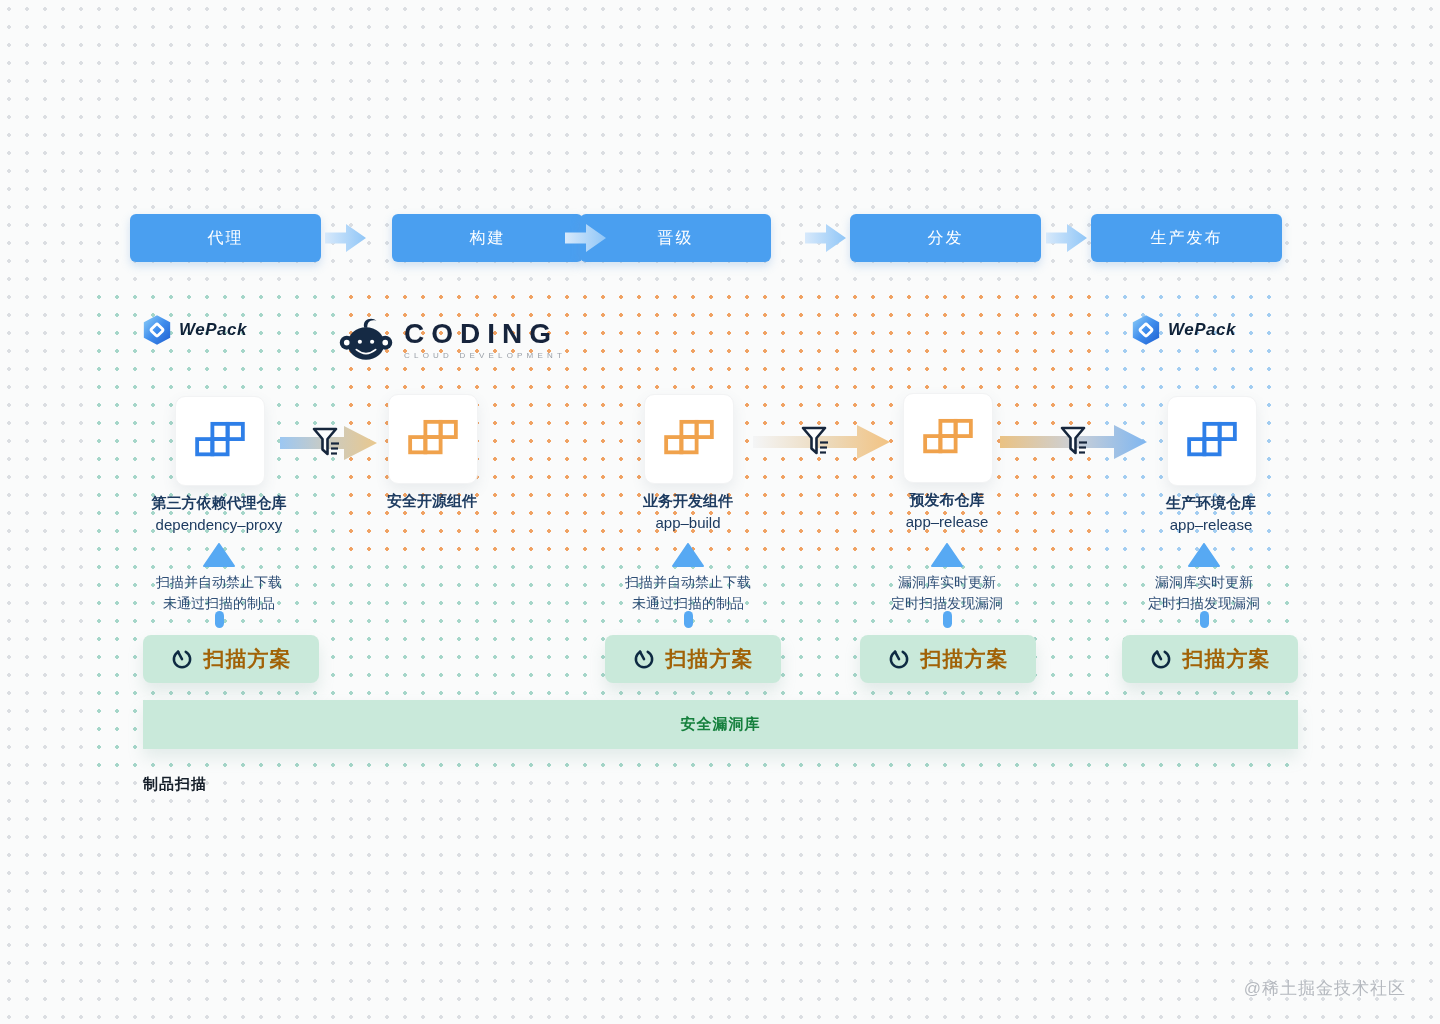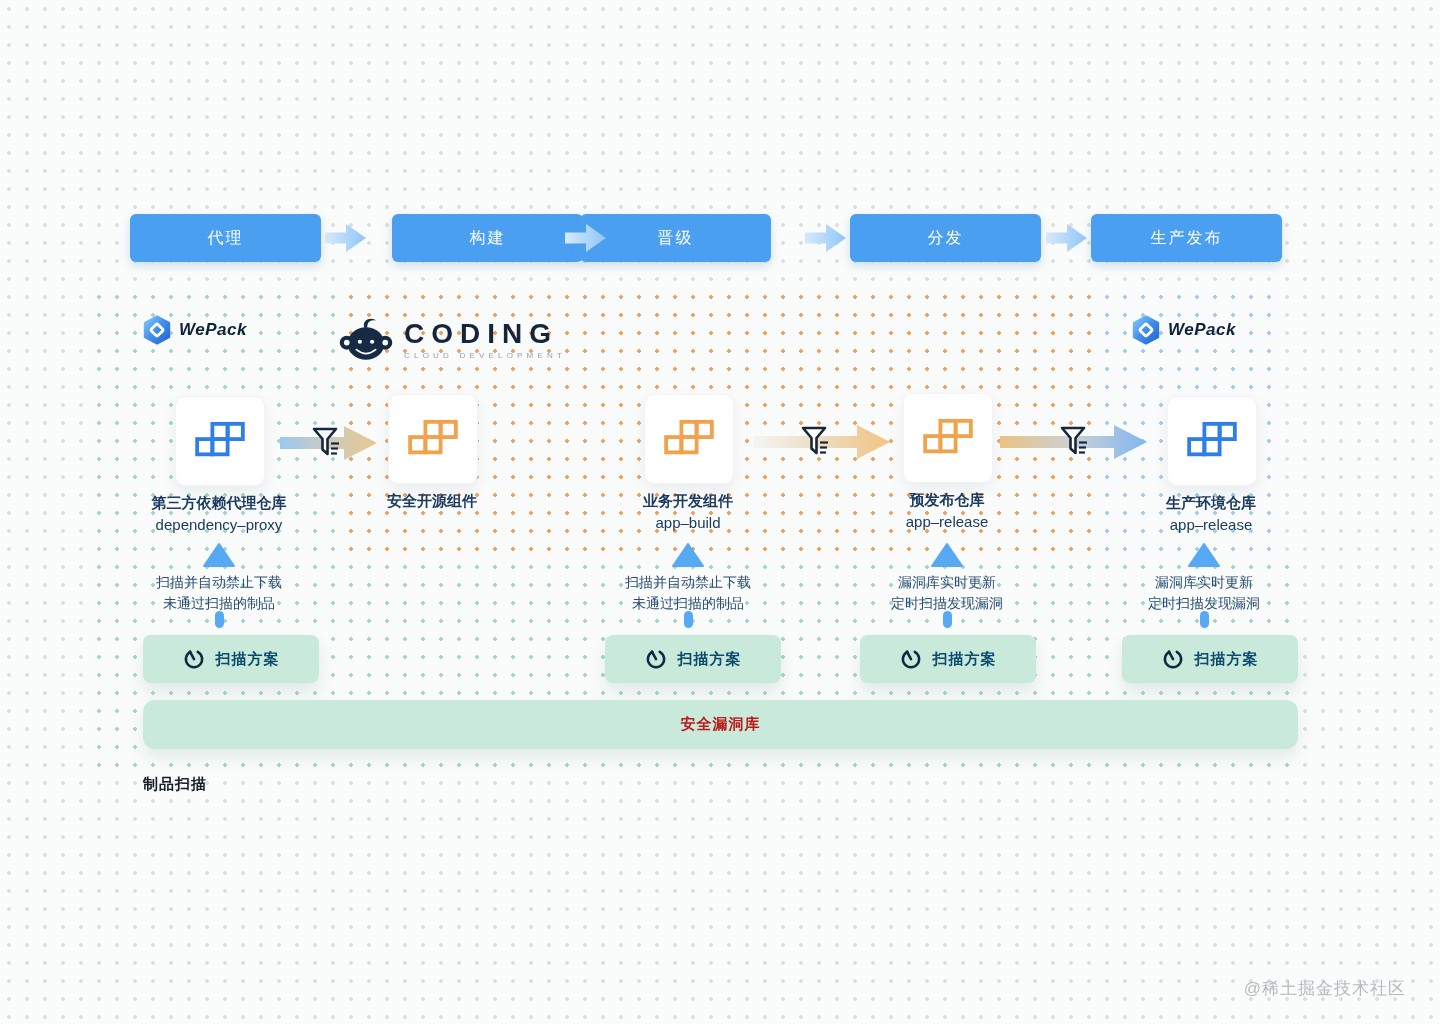--- a/index.html
+++ b/index.html
@@ -21,23 +21,23 @@
   .repo-label .zh{font-weight:600;}
   .repo-label .en{font-weight:500;text-align:center;}
   .farrow{position:absolute;height:40px;}
   .funnel{position:absolute;top:4px;}
   .up-arrow{position:absolute;top:543px;width:32px;height:24px;}
   .anno{position:absolute;top:572px;width:240px;text-align:center;font-size:14px;line-height:21px;color:#2d4d75;font-weight:500;}
   .stem{position:absolute;top:611px;width:9px;height:17px;border-radius:4.5px;background:#57a9f3;}
   .scanbox{position:absolute;top:635px;width:176px;height:48px;background:#c9e9da;border-radius:8px;
            display:flex;align-items:center;justify-content:center;gap:11px;
            box-shadow:0 9px 16px rgba(130,170,158,.20);}
-  .scanbox .lbl{font-size:15px;font-weight:600;color:#0c4a6e;letter-spacing:1px;}
-  .vuln-bar{position:absolute;left:143px;top:700px;width:1155px;height:49px;background:#c9e9da;border-radius:12px;
-            display:flex;align-items:center;justify-content:center;font-size:15px;font-weight:600;color:#b91c1c;
+  .scanbox .lbl{font-size:21px;font-weight:600;color:#a16207;letter-spacing:1px;}
+  .vuln-bar{position:absolute;left:143px;top:700px;width:1155px;height:49px;background:#c9e9da;border-radius:0;
+            display:flex;align-items:center;justify-content:center;font-size:15px;font-weight:600;color:#15803d;
             letter-spacing:1px;box-shadow:0 9px 16px rgba(130,170,158,.18);}
   .footer-label{position:absolute;left:143px;top:775px;font-size:15px;font-weight:700;color:#161f2a;letter-spacing:1px;}
   .watermark{position:absolute;right:34px;top:977px;font-size:17px;color:#b5b9bf;letter-spacing:1px;}
 </style>
 </head>
 <body>
 
 <svg width="0" height="0" style="position:absolute">
   <defs>
     <linearGradient id="wp" x1="0" y1="0" x2="1" y2="1">

